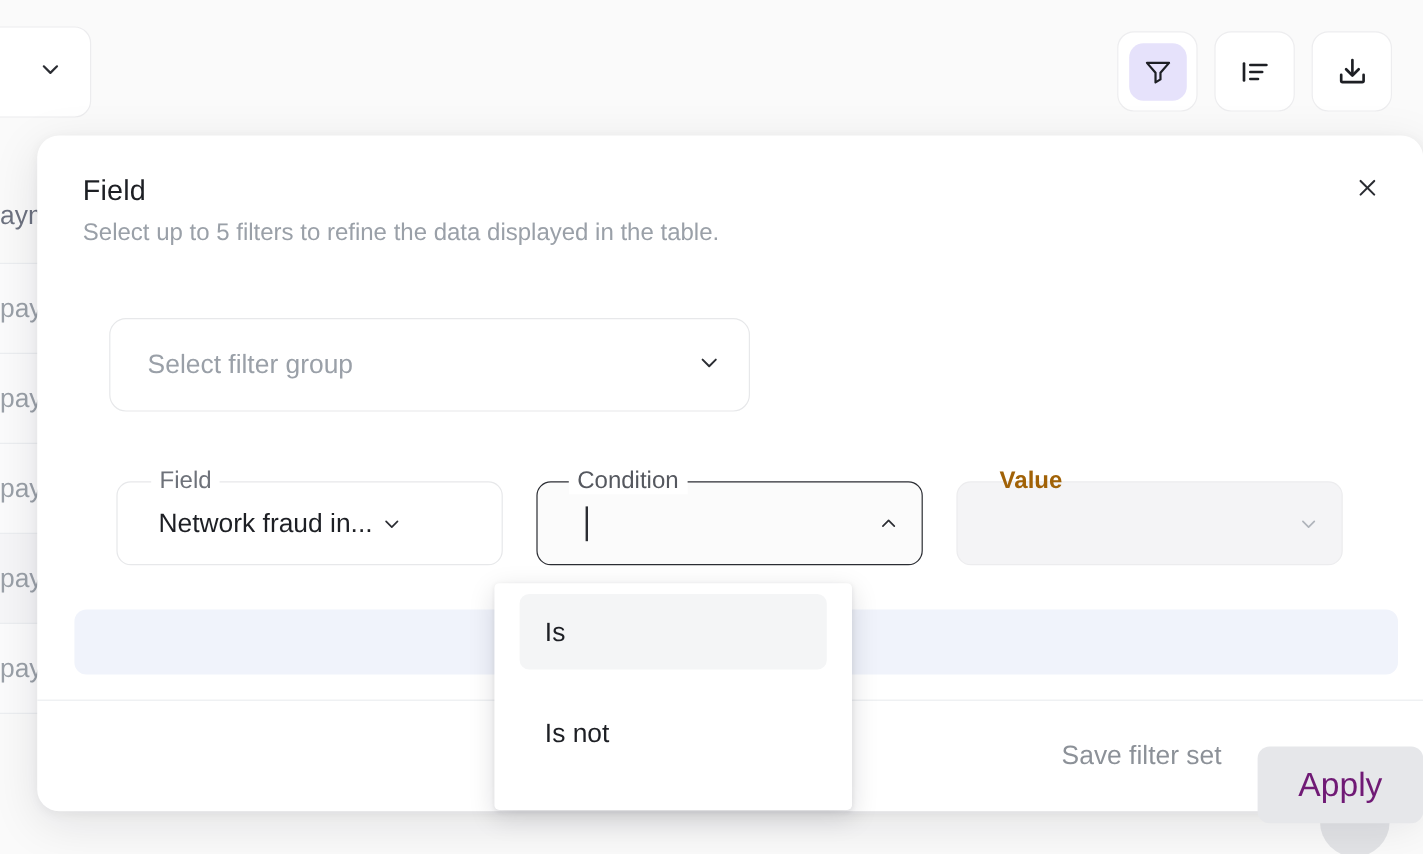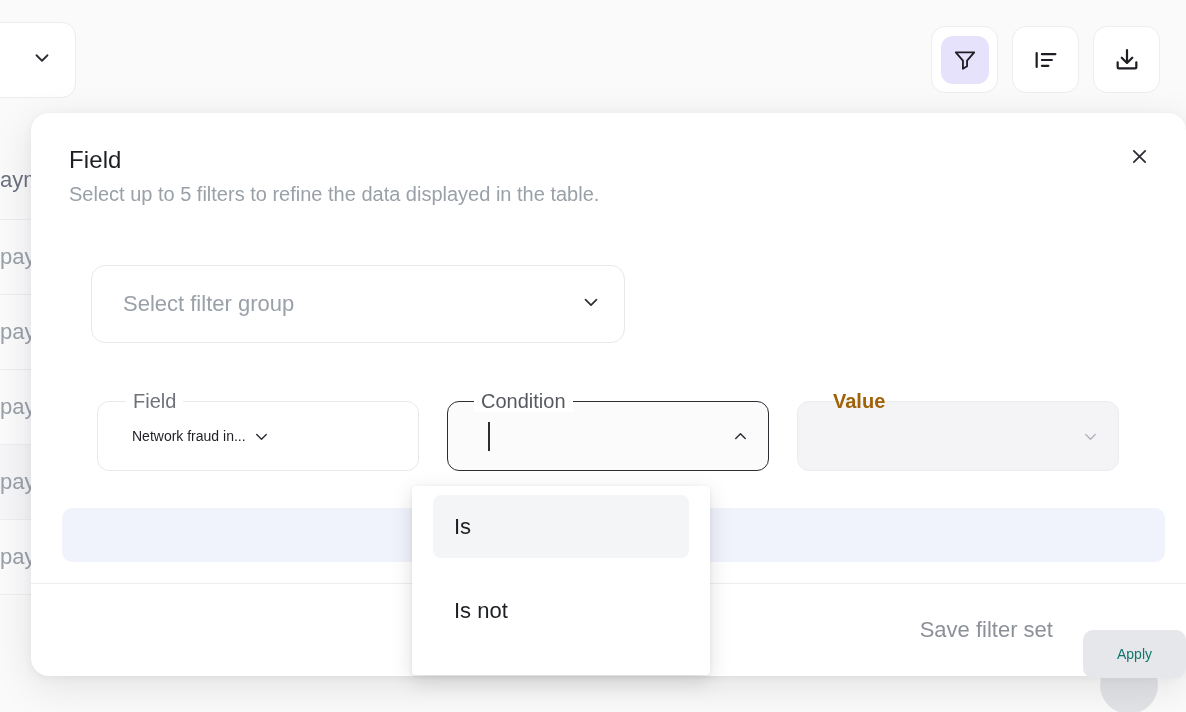--- a/index.html
+++ b/index.html
@@ -110,21 +110,21 @@
     background: #ffffff;
     display: flex; align-items: center;
     padding: 0 18px 0 34px;
     cursor: pointer;
   }
   .outlined .legend {
     position: absolute; top: -12px; left: 28px;
     background: #ffffff; padding: 0 7px;
     font-size: 20px; color: #6e727a; line-height: 22px;
   }
-  .outlined .val { font-size: 14px; color: #1d1f24; }
+  .outlined .val { font-size: 22px; color: #1d1f24; }
   .outlined .chev { margin-left: 6px; display: flex; align-items: center; }
 
   .outlined.focused {
     border: 1.6px solid #2b2d33;
     background: #fbfbfb;
     padding-left: 40px;
     justify-content: space-between;
   }
   .outlined.focused .legend { color: #55585f; left: 26px; }
   .caret {
@@ -155,21 +155,21 @@
     gap: 12px;
   }
   .btn-text {
     background: transparent; border: none;
     font-size: 22px; color: #8c9198;
     padding: 14px 18px; border-radius: 10px; cursor: pointer;
     font-family: inherit;
   }
   .btn-apply {
     background: #e6e7ea; border: none;
-    font-size: 14px; color: #0f766e;
+    font-size: 28px; color: #701a75;
     padding: 16px 34px; border-radius: 10px;
     font-family: inherit; cursor: default; margin-top: 48px;
   }
 
   
   .dropdown {
     position: absolute; left: 412px; top: 486px;
     width: 298px; height: 189px;
     background: #ffffff;
     border-radius: 4px;

